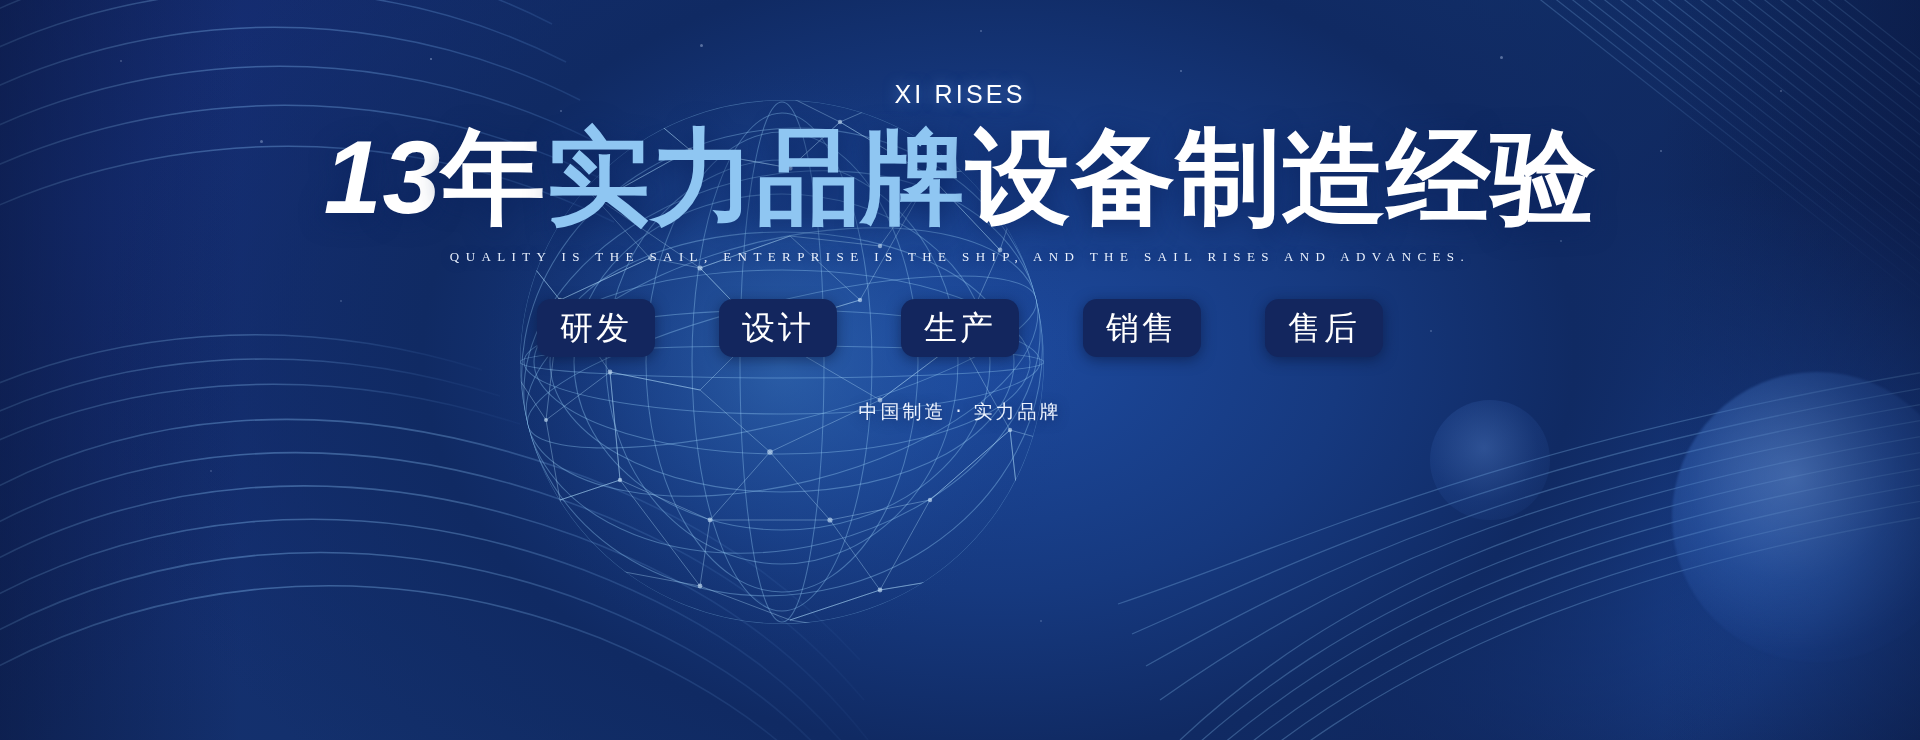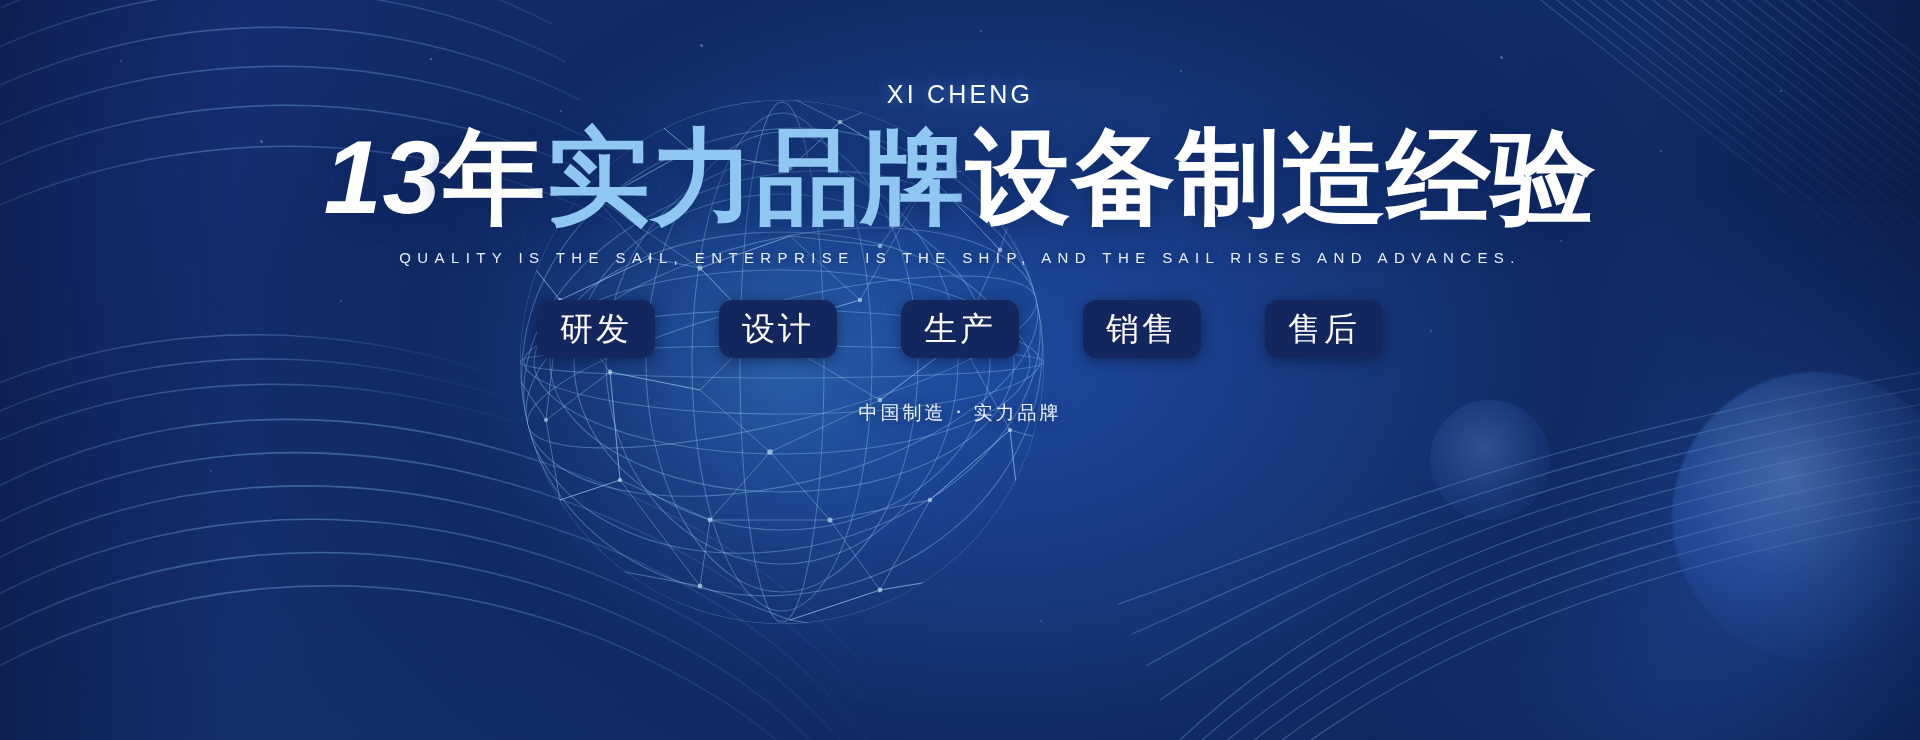--- a/index.html
+++ b/index.html
@@ -77,22 +77,22 @@
     font-family:"DejaVu Sans","Liberation Sans",sans-serif;
     letter-spacing:1px;
     text-shadow:0 4px 26px rgba(10,35,95,.85);
   }
   .headline .w{ color:#ffffff; }
   .headline .accent{ color:#8fc6f2; }
   .headline .num{ color:#ffffff; font-style:italic; font-family:"Liberation Sans",sans-serif; }
 
   .tagline-en{
     margin-top:14px;
-    color:#e9f1fe; font-size:15px; letter-spacing:6.4px; font-weight:400;
-    font-family:Liberation Sans, sans-serif;
+    color:#e9f1fe; font-size:13px; letter-spacing:6.4px; font-weight:400;
+    font-family:Liberation Serif, serif;
     white-space:nowrap;
     text-shadow:0 1px 8px rgba(15,40,100,.9);
   }
 
   .pill-row{ margin-top:34px; display:flex; gap:64px; }
   .pill{
     min-width:118px; height:58px; padding:0 22px;
     background:#13265e; border-radius:14px;
     display:flex; align-items:center; justify-content:center;
     color:#ffffff; font-size:33px; font-weight:500; letter-spacing:3px;
@@ -294,21 +294,21 @@
     <span class="star" style="left:1040px;top:620px;width:2px;height:2px;opacity:.3"></span>
   </div>
 
   <div class="glow-orb"></div>
   <div class="glow-orb-sm"></div>
   <div class="corner-fade-l"></div>
   <div class="corner-fade-r"></div>
 
   <div class="content">
 
-    <div class="brand-en">XI CHENG</div>
+    <div class="brand-en">XI RISES</div>
 
 
     <div class="headline">
       <span class="num">13</span><span class="w">年</span><span class="accent">实力品牌</span><span class="w">设备制造经验</span>
     </div>
 
     <div class="tagline-en">QUALITY IS THE SAIL, ENTERPRISE IS THE SHIP, AND THE SAIL RISES AND ADVANCES.</div>
 
     <div class="pill-row">
       <div class="pill">研发</div>

